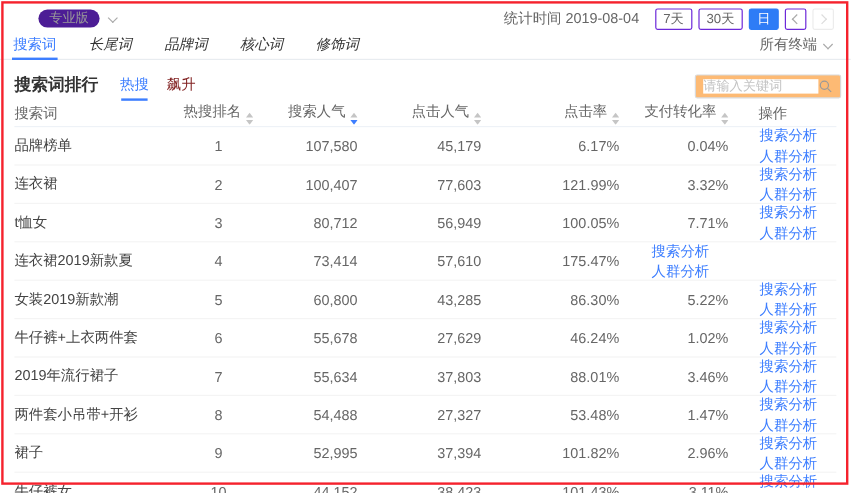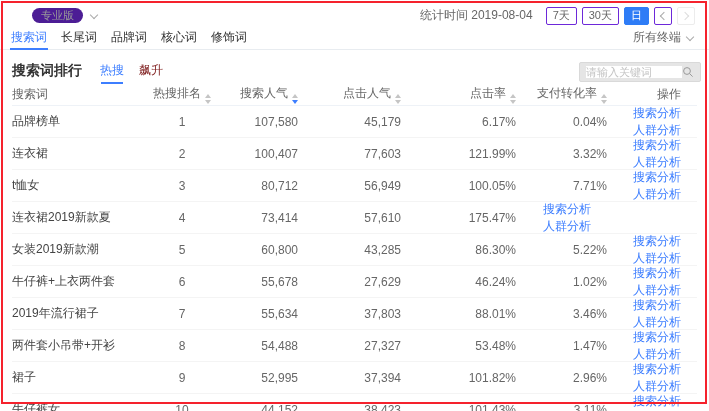--- a/index.html
+++ b/index.html
@@ -35,50 +35,50 @@
          color:#666; font-size:11px; display:inline-flex; align-items:center; justify-content:center;
          font-family:inherit; cursor:pointer; }
   .btn.active { background:#2e7cf6; border-color:#2e7cf6; color:#fff; }
   .btn.iconbtn { width:18px; padding:0; }
   .btn.disabled { border-color:#ececec; }
   .btn.disabled .chev { border-color:#ddd; }
 
   
   .tabbar { display:flex; align-items:center; height:24px; padding:0 16px 0 10px; border-bottom:1px solid #e8ecf0; }
   .tab { position:relative; height:100%; display:flex; align-items:center; margin-right:10px; padding:0 1px; color:#333; cursor:pointer; }
-  .tab + .tab { margin-left:2px; }
+  .tab + .tab { margin-left:15px;font-style:italic; }
   .tab.active { color:#3d7eff; }
   .tab.active::after { content:""; position:absolute; left:0; right:0; bottom:-1px; height:2px; background:#3d7eff; }
   .terminal { margin-left:auto; color:#666; display:flex; align-items:center; gap:6px; cursor:pointer; }
 
   
   .section-head { display:flex; align-items:flex-start; padding:12px 8px 0 12px; height:32px; }
   .section-title { font-size:14px; font-weight:bold; color:#333; margin-right:18px; line-height:16px; }
   .subtab { position:relative; color:#7f1d1d; margin-right:15px; padding-bottom:7px; line-height:14px; margin-top:1px; cursor:pointer; }
   .subtab.active { color:#3d7eff; }
   .subtab.active::after { content:""; position:absolute; left:1px; right:1px; bottom:0; height:2px; background:#3d7eff; }
   .search-box { margin-left:auto; width:122px; height:20px; border:1px solid #d9d9d9; border-radius:2px;
-                display:flex; align-items:center; padding:0 6px; background:#e5e5e5;justify-content:center; }
+                display:flex; align-items:center; padding:0 6px; background:#fdba74;justify-content:center; }
   .search-box input { border:none; outline:none; flex:1; width:80px; font-size:11px; color:#666; font-family:inherit; }
   .search-box input::placeholder { color:#c3c3c3; }
 
   
   .table { padding:0 12px; margin-top:2px; }
   .thead, .trow {
     display:grid;
     grid-template-columns: 140px 60px 86px 103px 115px 91px 1fr;
     align-items:center;
   }
   .thead { height:22px; color:#666; border-bottom:1px solid #eef2f7; }
   .trow  { height:32px; border-bottom:1px solid #f4f4f4; }
   .th, .td { white-space:nowrap; overflow:hidden; }
   .a-left   { text-align:left; }
   .a-center { text-align:center; }
   .a-right  { text-align:right; }
-  .a-op     { text-align:right; padding-right:16px; }
+  .a-op     { text-align:center; padding-right:16px; }
   .td.c0 { color:#444; }
   .td { color:#666; }
   .sort { display:inline-flex; flex-direction:column; margin-left:4px; vertical-align:-1px; }
   .sort i { width:0; height:0; border-left:3px solid transparent; border-right:3px solid transparent; display:block; }
   .sort .up { border-bottom:4px solid #c5c5c5; margin-bottom:2px; }
   .sort .dn { border-top:4px solid #c5c5c5; }
   .sort.desc .dn { border-top-color:#3d7eff; }
   .links { display:flex; flex-direction:column; align-items:flex-end; gap:3px; line-height:14px; }
   .links a { color:#3d7eff; text-decoration:none; cursor:pointer; }
 </style>

